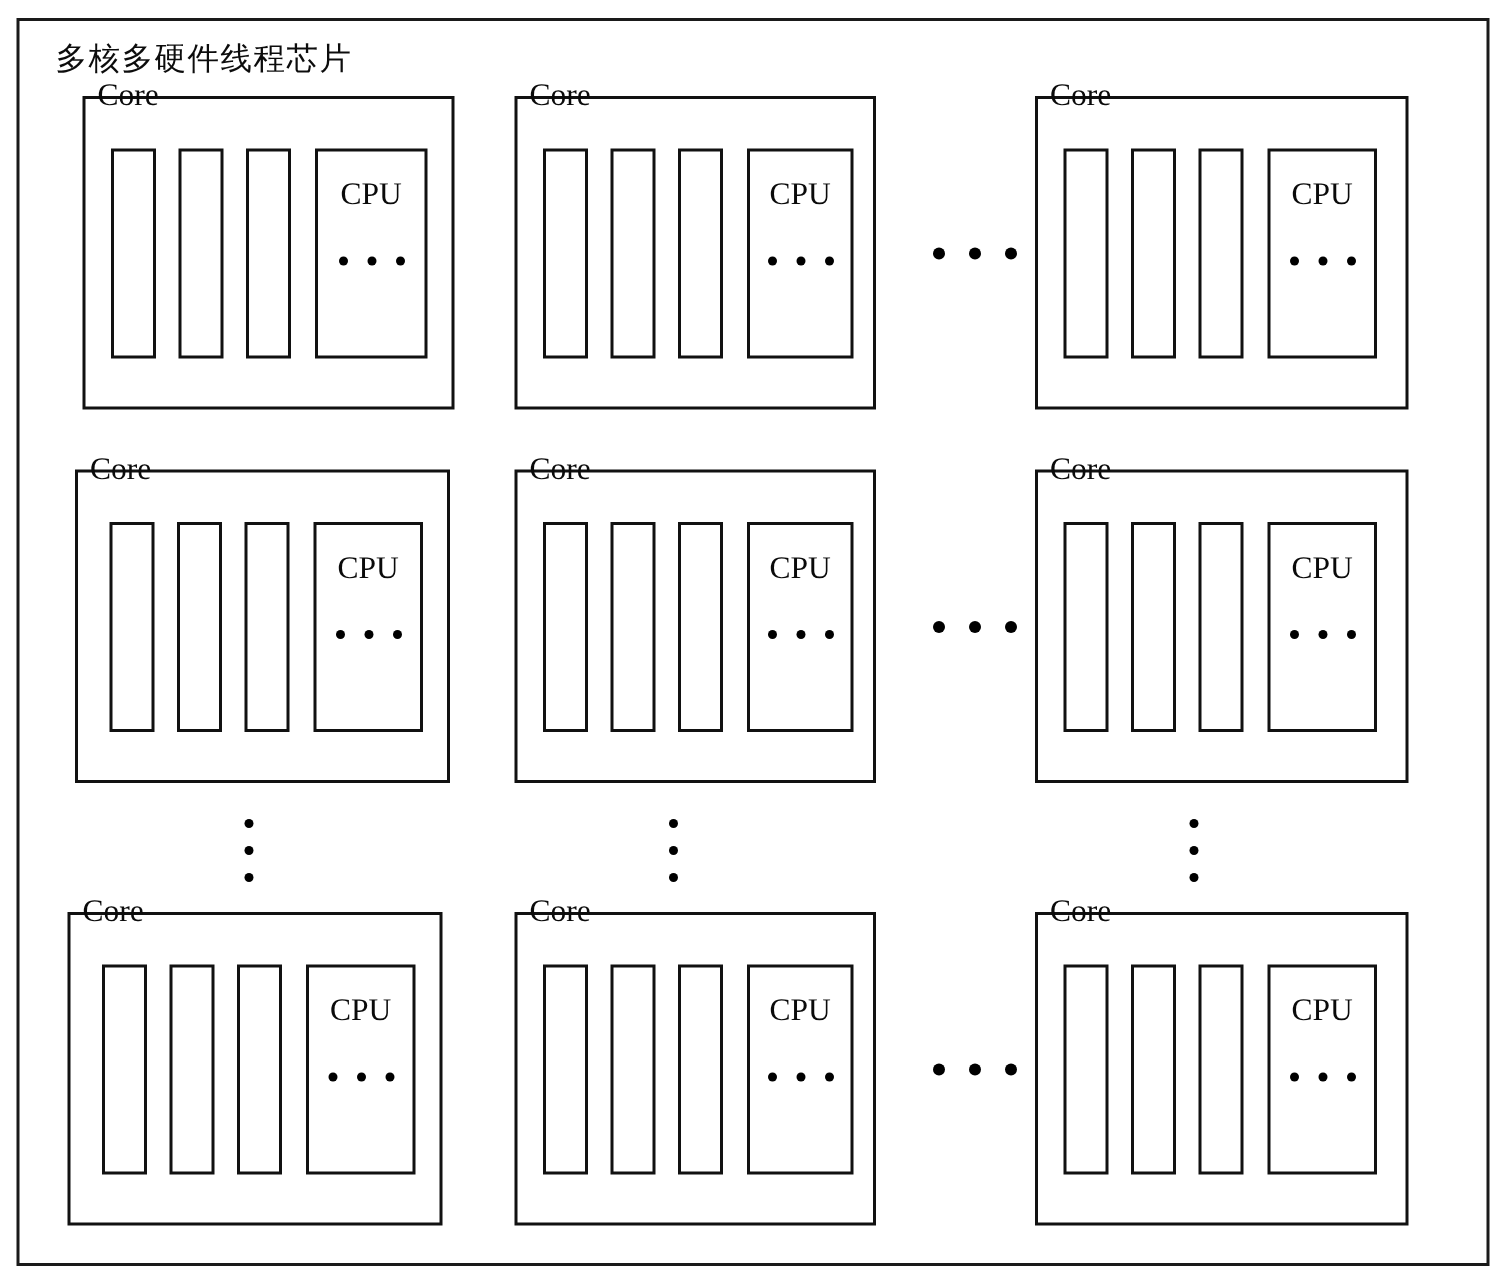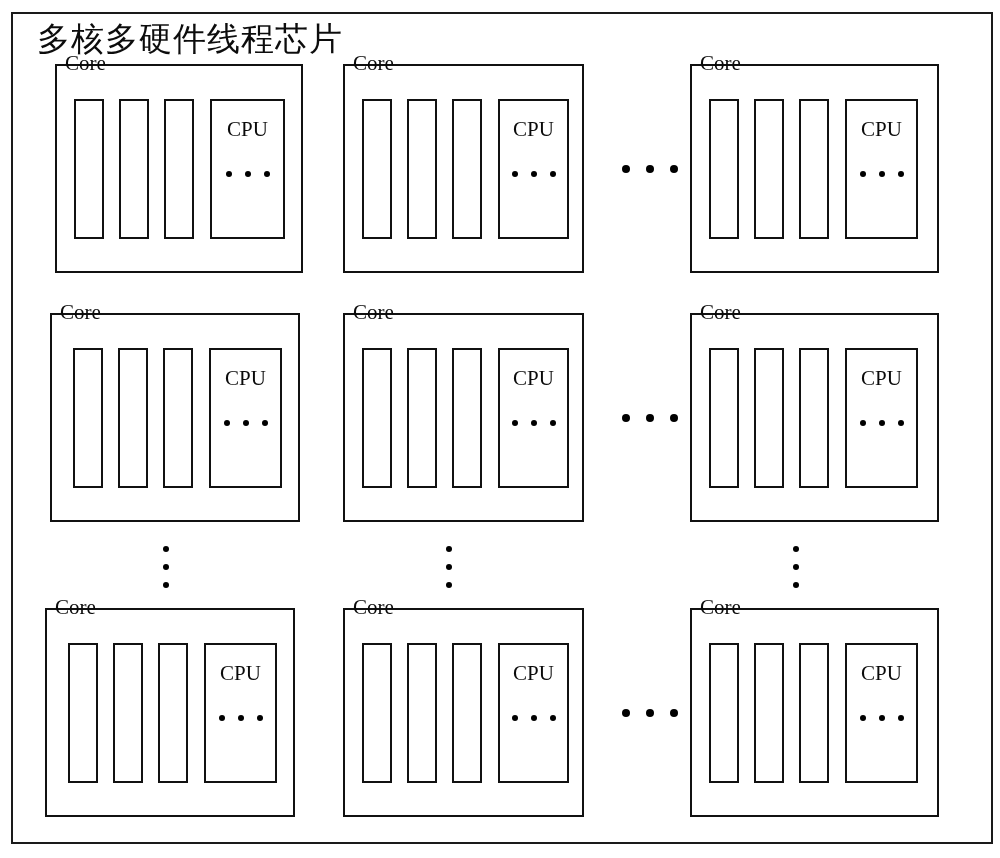--- a/index.html
+++ b/index.html
@@ -31,21 +31,21 @@
     height: 832px;
     border: 2px solid #1a1a1a;
     box-sizing: border-box;
     background: #ffffff;
   }
 
   .chip-title {
     position: absolute;
     left: 24px;
     top: 9px;
-    font-size: 33px;
+    font-size: 21px;
     line-height: 32px;
     letter-spacing: 1px;
     white-space: nowrap;
     color: #0c0c0c;
     font-family: "DejaVu Sans", "Liberation Sans", sans-serif;
     font-weight: 400;
   }
 
   
   .core {

